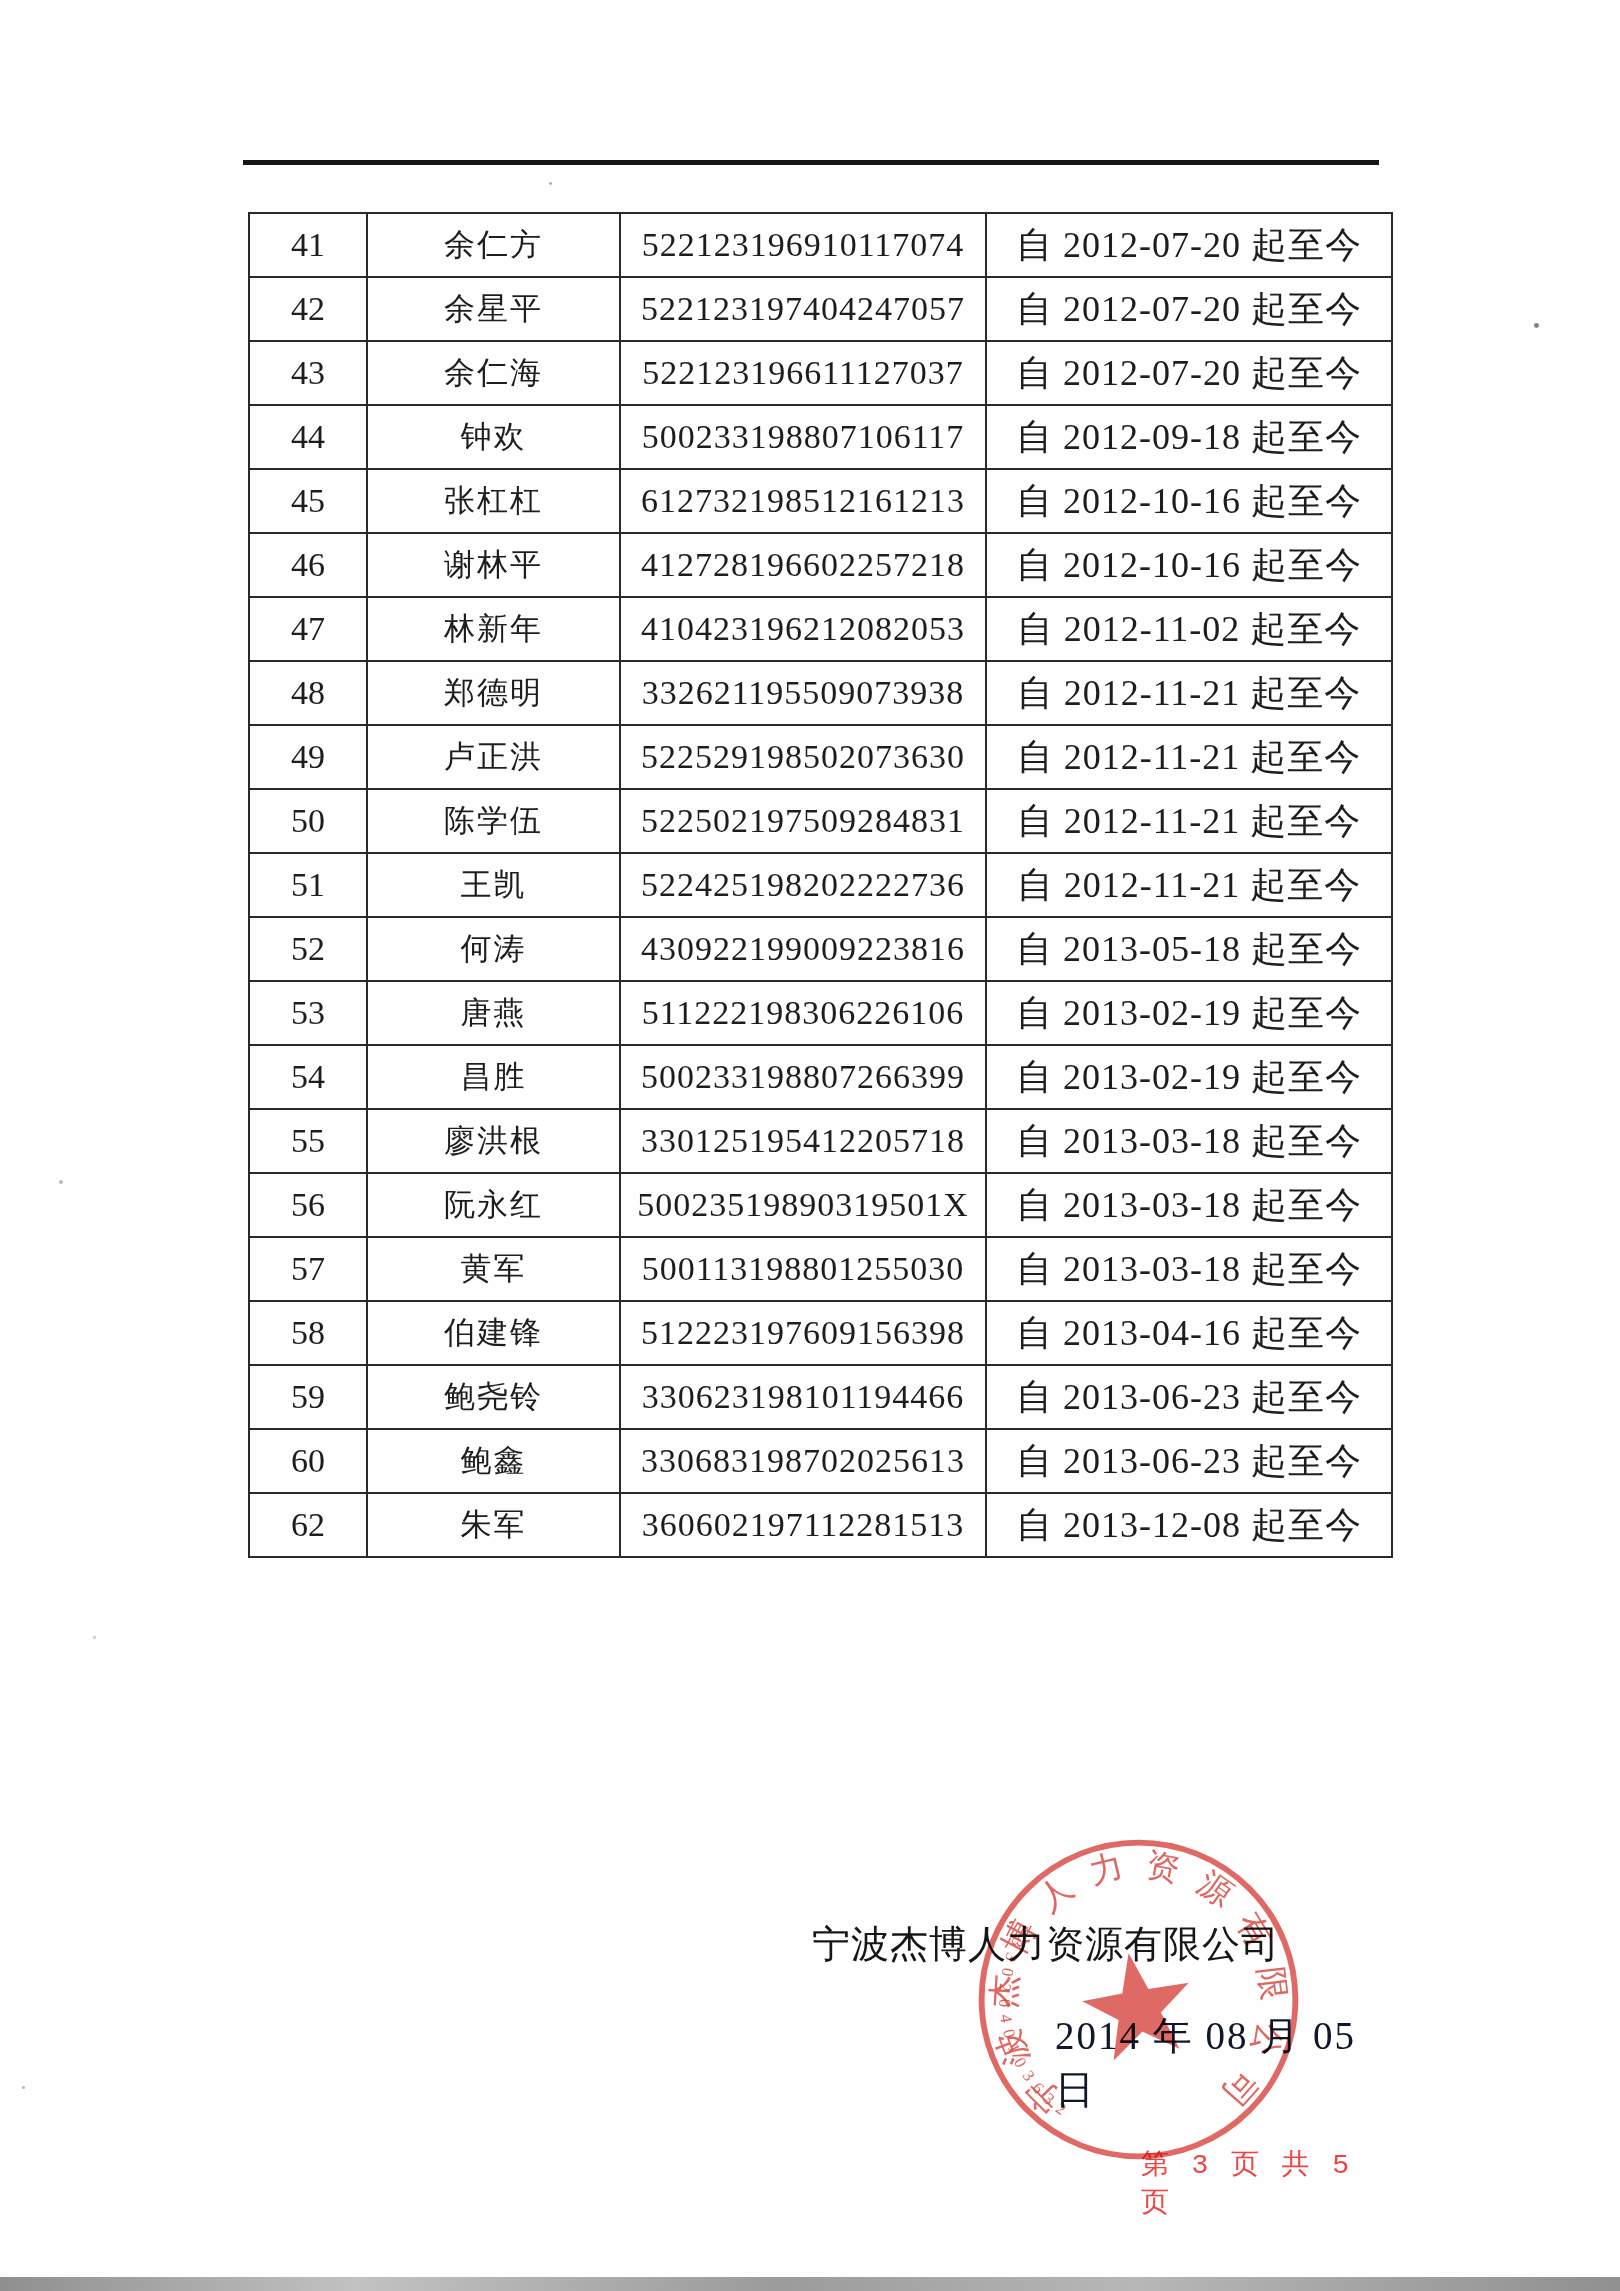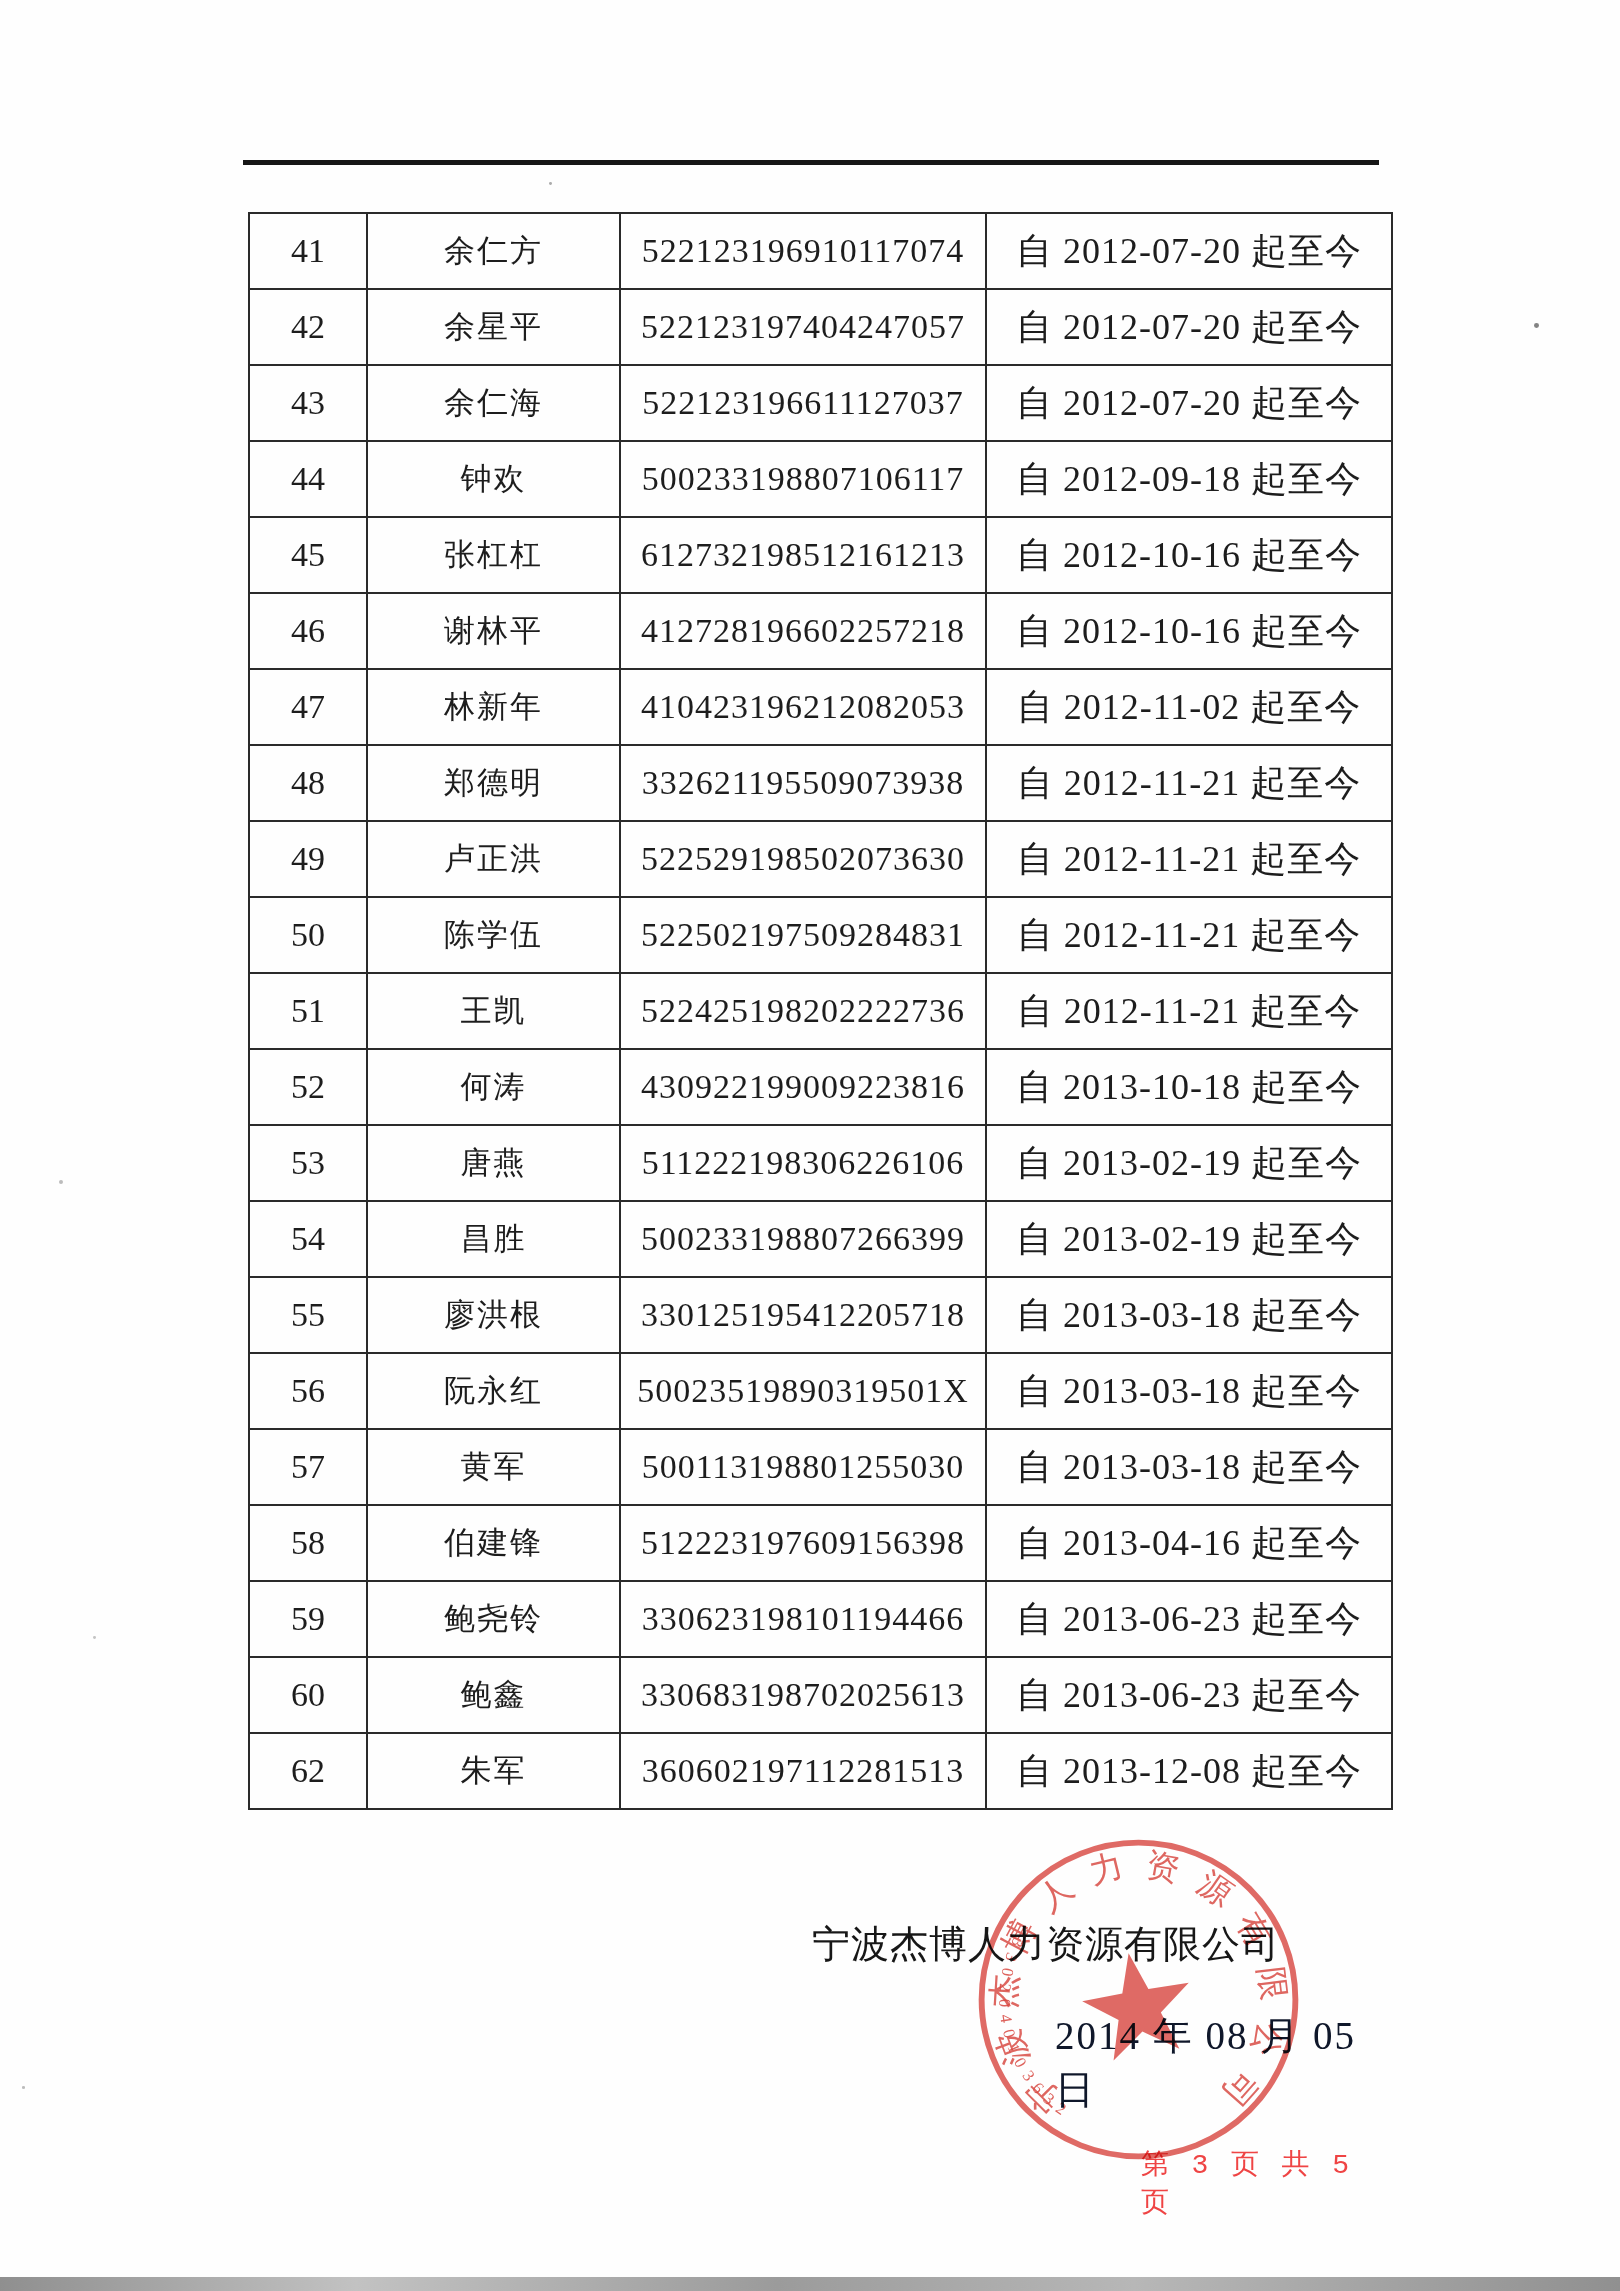--- a/index.html
+++ b/index.html
@@ -17,21 +17,21 @@
   }
   table.roster{
     position:absolute;left:248px;top:212px;
     width:1142px;border-collapse:collapse;table-layout:fixed;
   }
   table.roster td{
     border:2px solid #2a2a2a;
     text-align:center;vertical-align:middle;
     padding:0;overflow:hidden;white-space:nowrap;
   }
-  table.roster tr{height:76px;}
+  table.roster tr{height:64px;}
   td.c-idx{font-family:"Liberation Serif","DejaVu Serif",serif;font-size:34px;}
   td.c-name{font-family:"DejaVu Sans","Liberation Sans",sans-serif;font-size:31px;letter-spacing:2px;}
   td.c-id{font-family:"Liberation Serif","DejaVu Serif",serif;font-size:34px;letter-spacing:1px;}
   td.c-period{font-family:"Liberation Serif","DejaVu Sans",serif;font-size:36px;letter-spacing:1px;}
   .company{
     position:absolute;left:812px;top:1919px;width:480px;
     font-size:38px;letter-spacing:1px;color:#171717;
   }
   .issue-date{
     position:absolute;left:1055px;top:2009px;width:333px;
@@ -150,21 +150,21 @@
       <td class="c-idx">51</td>
       <td class="c-name">王凯</td>
       <td class="c-id">522425198202222736</td>
       <td class="c-period">自 2012-11-21 起至今</td>
     </tr>
 
     <tr>
       <td class="c-idx">52</td>
       <td class="c-name">何涛</td>
       <td class="c-id">430922199009223816</td>
-      <td class="c-period">自 2013-10-18 起至今</td>
+      <td class="c-period">自 2013-05-18 起至今</td>
     </tr>
 
     <tr>
       <td class="c-idx">53</td>
       <td class="c-name">唐燕</td>
       <td class="c-id">511222198306226106</td>
       <td class="c-period">自 2013-02-19 起至今</td>
     </tr>
 
     <tr>

